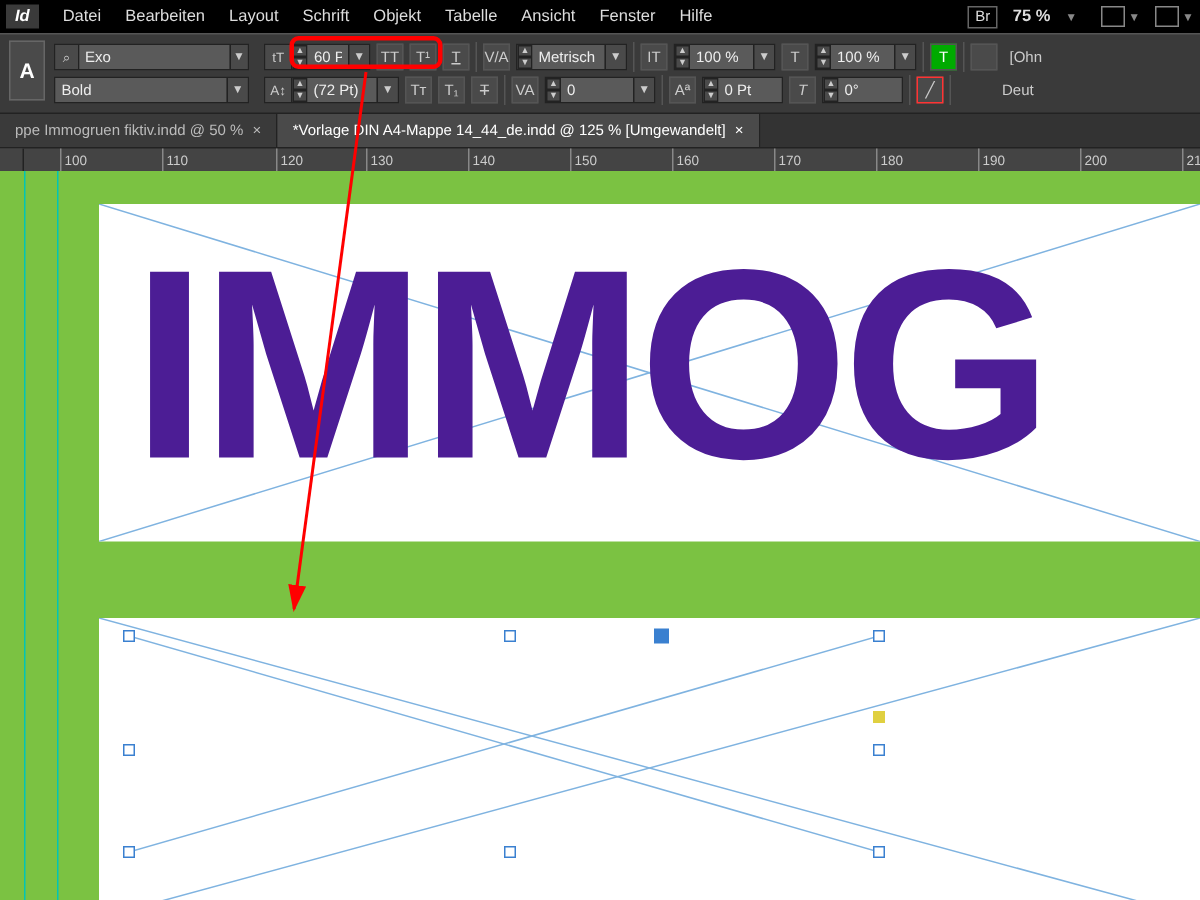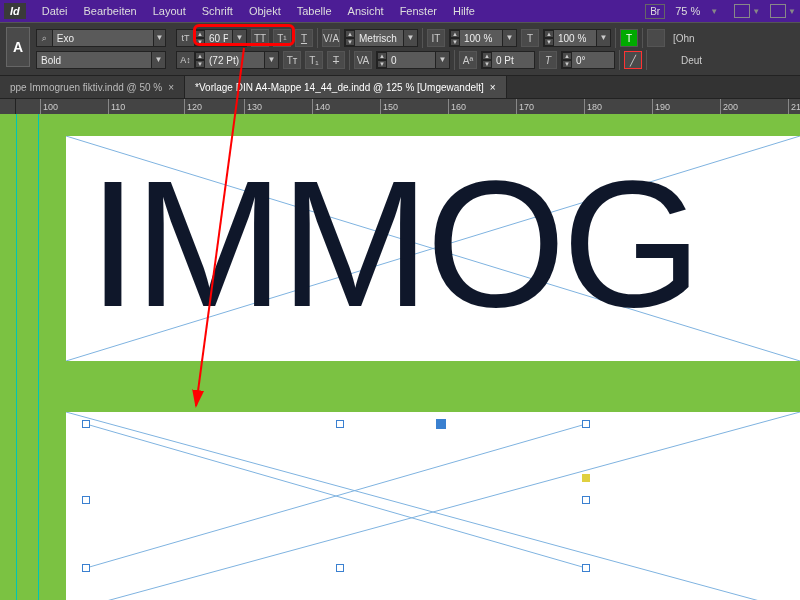--- a/index.html
+++ b/index.html
@@ -1,23 +1,23 @@
 <!DOCTYPE html>
 <html><head>
 <meta charset="utf-8">
 <style>
   * { box-sizing: border-box; margin: 0; padding: 0; font-family: Arial, sans-serif; }
   body { width: 800px; height: 600px; background: #2a2a2a; overflow: hidden; position: relative; }
   
-  .menubar { height: 22px; background: #4c1d95; display: flex; align-items: center; padding: 4px 4px; color: #ddd; font-size: 11px; }
+  .menubar { height: 22px; background: #000000; display: flex; align-items: center; padding: 4px 4px; color: #ddd; font-size: 11px; }
   .menubar .logo { background: #3a3a3a; padding: 2px 6px; margin-right: 8px; color: #fff; font-style: italic; font-weight: bold; }
   .menubar .menu-item { padding: 3px 8px; cursor: pointer; }
   .menubar .spacer { flex: 1; }
   .menubar .br-badge { border: 1px solid #666; padding: 1px 4px; font-size: 10px; margin-right: 10px; }
-  .menubar .zoom { font-size: 11px; margin-right: 10px; }
+  .menubar .zoom { font-size: 11px; margin-right: 10px; font-weight: bold; }
   .menubar .arrange-icon { width: 16px; height: 14px; border: 1px solid #888; margin: 0 2px; display: inline-block; }
   
   .control-panel { background: #3a3a3a; padding: 4px 6px; border-top: 1px solid #555; border-bottom: 1px solid #222; }
   .control-row { display: flex; align-items: center; height: 22px; gap: 4px; }
   .tool-A { width: 24px; height: 40px; background: #4a4a4a; border: 1px solid #666; display: flex; align-items: center; justify-content: center; color: #fff; font-size: 14px; font-weight: bold; margin-right: 6px; }
   
   .field { display: flex; align-items: center; background: #555; border: 1px solid #222; height: 18px; }
   .field .icon { width: 18px; height: 16px; background: #4a4a4a; border-right: 1px solid #222; display: flex; align-items: center; justify-content: center; color: #ccc; font-size: 9px; }
   .field .stepper { width: 10px; background: #4a4a4a; display: flex; flex-direction: column; }
   .field .stepper span { height: 8px; border: 1px solid #222; font-size: 6px; color: #ccc; text-align: center; line-height: 6px; }
@@ -42,21 +42,21 @@
   
   .canvas-area { position: relative; height: 520px; background: #7BC242; overflow: hidden; }
   .paste { position: absolute; left: 38px; top: -6px; width: 762px; height: 600px; }
   .white-box { position: absolute; background: #fff; }
   .box1 { left: 28px; top: 28px; width: 734px; height: 225px; }
   .box3 { left: 28px; top: 304px; width: 734px; height: 200px; }
   
   .diag { position: absolute; width: 100%; height: 100%; }
   .diag line { stroke: #7FB3E0; stroke-width: 1; }
   
-  .big-text { position: absolute; font-family: Arial, sans-serif; font-weight: 400; color: #0f172a; letter-spacing: -4px; }
+  .big-text { position: absolute; font-family: Arial, sans-serif; font-weight: 700; color: #4c1d95; letter-spacing: -4px; }
   .txt1 { left: 50px; top: 36px; font-size: 180px; line-height: 200px; }
   .txt2 { left: 62px; top: 324px; font-size: 105px; line-height: 120px; }
   
   .sel-frame { position: absolute; left: 48px; top: 316px; width: 500px; height: 144px; }
   .sel-frame .handle { position: absolute; width: 8px; height: 8px; background: #fff; border: 1px solid #3a80d0; }
   .sel-frame .h-tl { left: -4px; top: -4px; } .sel-frame .h-tr { right: -4px; top: -4px; }
   .sel-frame .h-bl { left: -4px; bottom: -4px; } .sel-frame .h-br { right: -4px; bottom: -4px; }
   .sel-frame .h-t { left: 50%; top: -4px; } .sel-frame .h-b { left: 50%; bottom: -4px; }
   .sel-frame .h-l { left: -4px; top: 50%; } .sel-frame .h-r { right: -4px; top: 50%; }
   .sel-frame .sq-blue { position: absolute; width: 10px; height: 10px; background: #3a80d0; right: 140px; top: -5px; }
@@ -154,21 +154,21 @@
         <div class="field font-field">
           <input style="width: 114px;" value="Bold">
           <span class="dd">▼</span>
         </div>
         <div class="field" style="margin-left:6px">
           <span class="icon">A↕</span>
           <div class="stepper">
               <span>▲</span>
               <span>▼</span>
             </div>
-          <input style="width: 59px;" value="(72 Pt)">
+          <input style="width: 46px;" value="(72 Pt)">
           <span class="dd">▼</span>
         </div>
         <span class="ctrl-icon">Tᴛ</span>
         <span class="ctrl-icon">T₁</span>
         <span class="ctrl-icon">
             <s>T</s>
           </span>
         <span class="divider"></span>
         <span class="ctrl-icon">VA</span>
         <div class="field">

